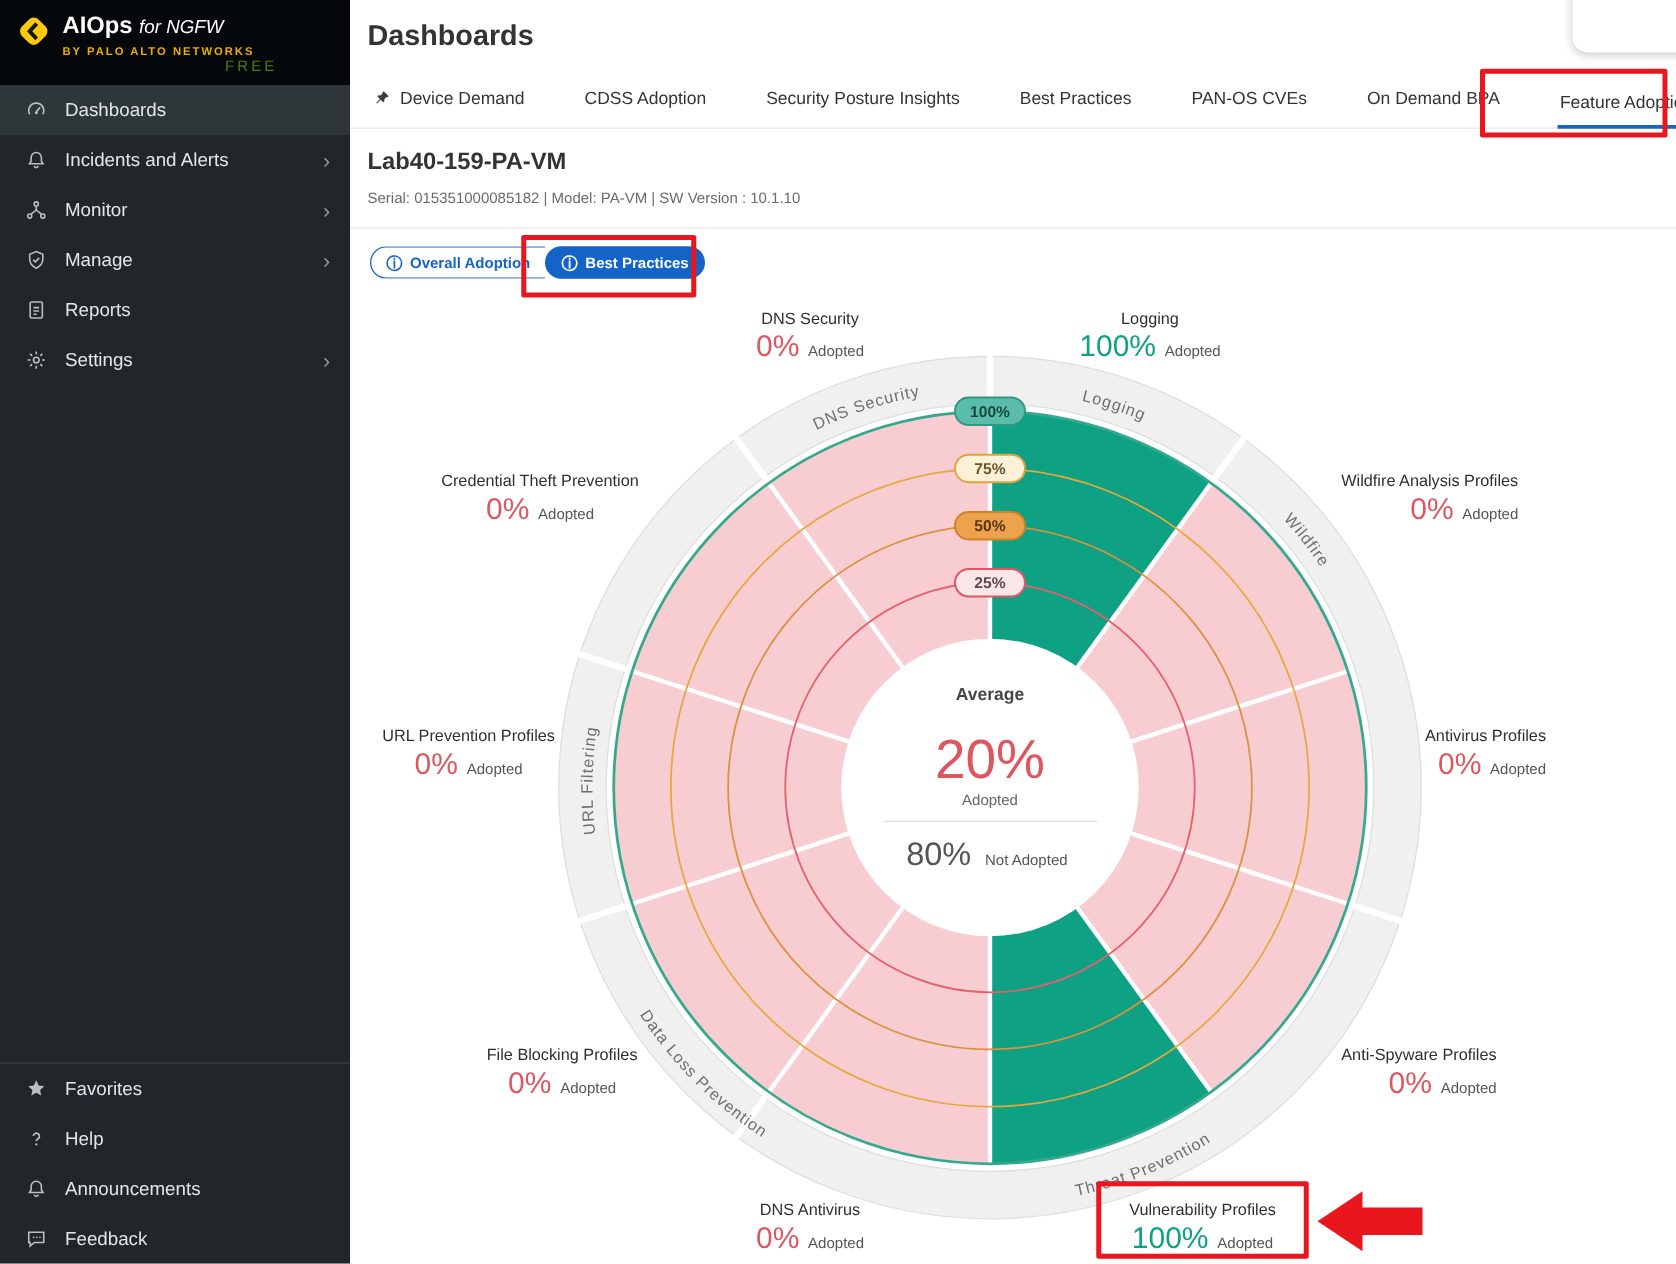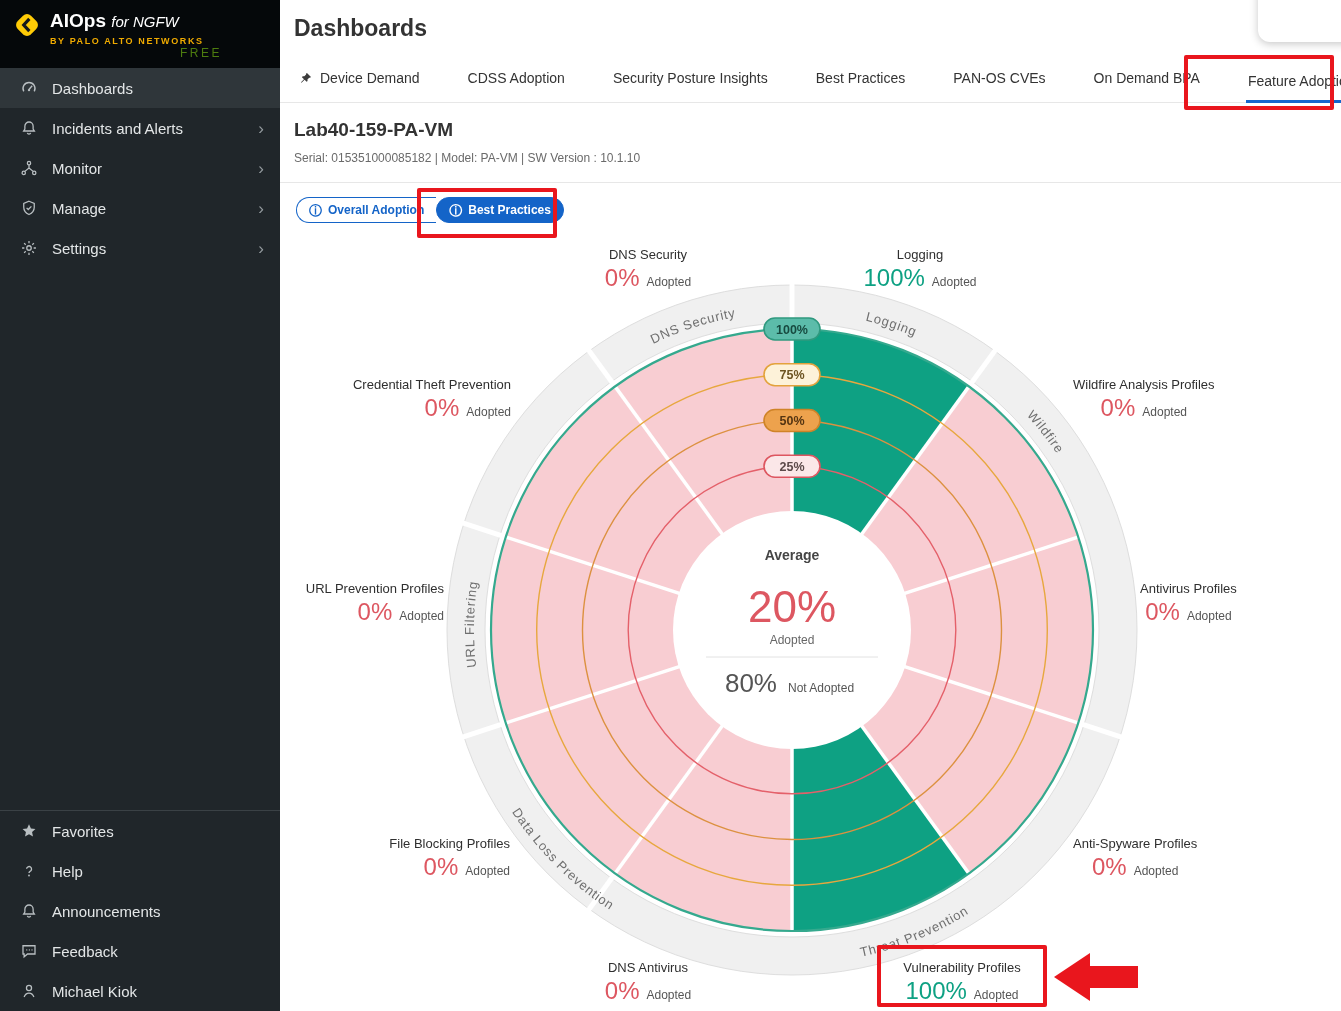--- a/index.html
+++ b/index.html
@@ -48,22 +48,22 @@
   .seg-opt:first-child{border-radius:14px 0 0 14px;border-right:none}
   .seg-opt.selected{background:#1464c8;color:#fff;border-radius:14px}
   .info-icon{font-size:13px;line-height:1}
 
   
   .chart-region{position:relative;height:774px;overflow:hidden}
   #chart-svg{position:absolute;left:0;top:0}
   #chart-labels{position:absolute;left:0;top:0;width:1061px;height:774px;pointer-events:none}
   .seg-label{position:absolute;white-space:nowrap}
   .seg-label.c{transform:translateX(-50%);text-align:center}
-  .seg-label.l{text-align:center}
-  .seg-label.r{text-align:right}
+  .seg-label.l{text-align:right}
+  .seg-label.r{text-align:center}
   .seg-name{font-size:13px;color:#2f2f2f;margin-bottom:2px}
   .seg-pct .pct{font-size:24px;color:#dd5761}
   .seg-pct .pct.teal{color:#0ea183}
   .seg-pct .adopted{font-size:12px;color:#555;margin-left:7px}
 
   
   .top-right-card{position:absolute;left:978px;top:-16px;width:110px;height:58px;background:#fff;
     border-radius:12px;box-shadow:0 2px 8px rgba(0,0,0,0.22);z-index:8}
 
   
@@ -135,20 +135,29 @@
               <path d="M12 3l7 2.8V11c0 4.8-3 7.9-7 9.7-4-1.8-7-4.9-7-9.7V5.8z"></path>
               <path d="M8.8 11.8l2.2 2.2 4.2-4.2"></path>
             </svg>
           </span>
           <span class="nav-label">Manage</span>
           <span class="nav-chevron">›</span>
         </div>
         <div class="nav-item">
           <span class="nav-icon">
             <svg viewBox="0 0 24 24" fill="none" stroke="currentColor" stroke-width="1.7">
+              <rect x="5.5" y="3.5" width="13" height="17" rx="1.5"></rect>
+              <path d="M9 9.5h6M9 13h6M9 16.5h3.5"></path>
+            </svg>
+          </span>
+          <span class="nav-label">Reports</span>
+        </div>
+        <div class="nav-item">
+          <span class="nav-icon">
+            <svg viewBox="0 0 24 24" fill="none" stroke="currentColor" stroke-width="1.7">
               <circle cx="12" cy="12" r="3"></circle>
               <path d="M12 2.8v3M12 18.2v3M2.8 12h3M18.2 12h3M5.5 5.5l2.1 2.1M16.4 16.4l2.1 2.1M18.5 5.5l-2.1 2.1M7.6 16.4l-2.1 2.1"></path>
             </svg>
           </span>
           <span class="nav-label">Settings</span>
           <span class="nav-chevron">›</span>
         </div>
       </nav>
     <div class="sidebar-spacer"></div>
     <div class="nav-divider"></div>
@@ -182,29 +191,20 @@
         <div class="nav-item">
           <span class="nav-icon">
             <svg viewBox="0 0 24 24" fill="none" stroke="currentColor" stroke-width="1.7">
               <path d="M4 5h16v11h-10l-4.5 3.8V16H4z"></path>
               <circle cx="9" cy="10.5" r=".9" fill="currentColor" stroke="none"></circle>
               <circle cx="12.5" cy="10.5" r=".9" fill="currentColor" stroke="none"></circle>
               <circle cx="16" cy="10.5" r=".9" fill="currentColor" stroke="none"></circle>
             </svg>
           </span>
           <span class="nav-label">Feedback</span>
-        </div>
-        <div class="nav-item">
-          <span class="nav-icon">
-            <svg viewBox="0 0 24 24" fill="none" stroke="currentColor" stroke-width="1.7">
-              <circle cx="12" cy="8" r="3.4"></circle>
-              <path d="M5.5 20c1.3-3.8 3.8-5.3 6.5-5.3s5.2 1.5 6.5 5.3"></path>
-            </svg>
-          </span>
-          <span class="nav-label">Michael Kiok</span>
         </div>
       </nav>
   </aside>
 
   <div class="main">
     <div class="page-header">
       <h1>Dashboards</h1>
     </div>
     <div class="tabs" id="tabs">
         <div class="tab">

